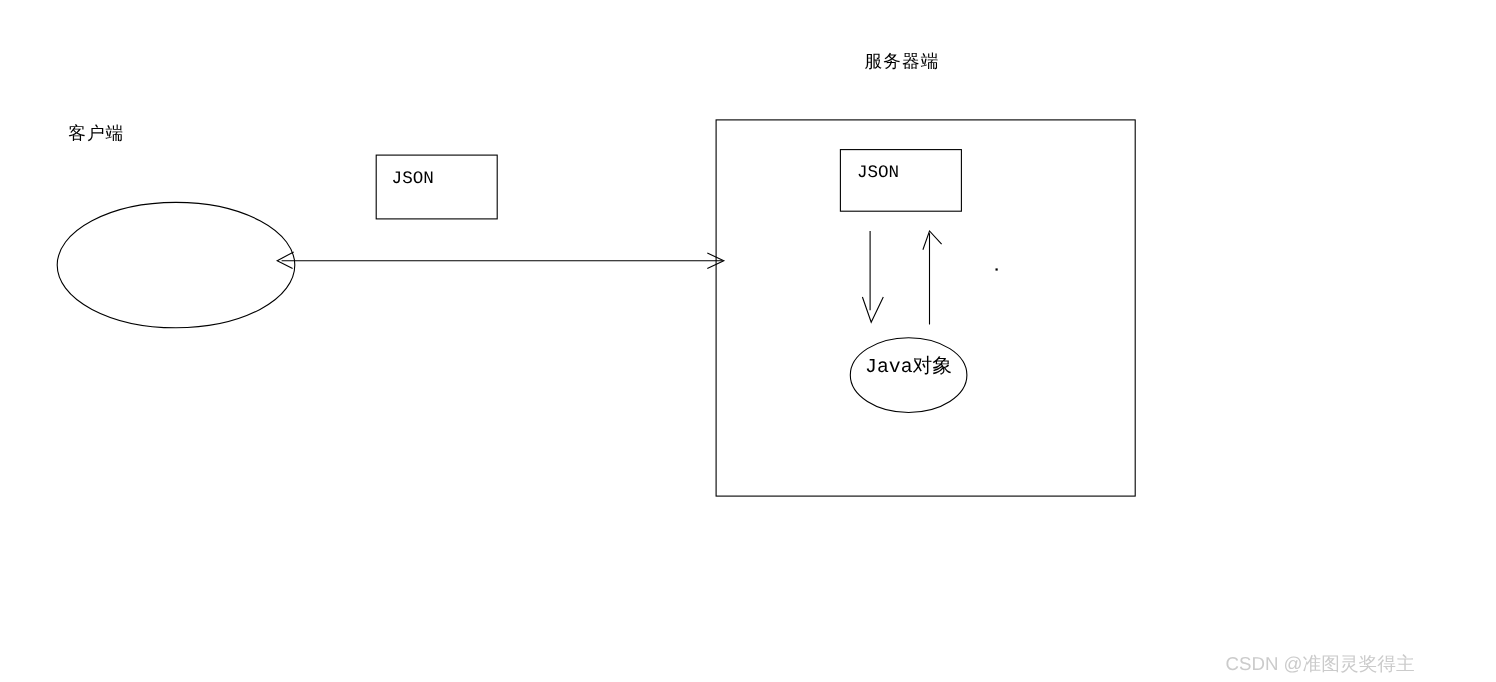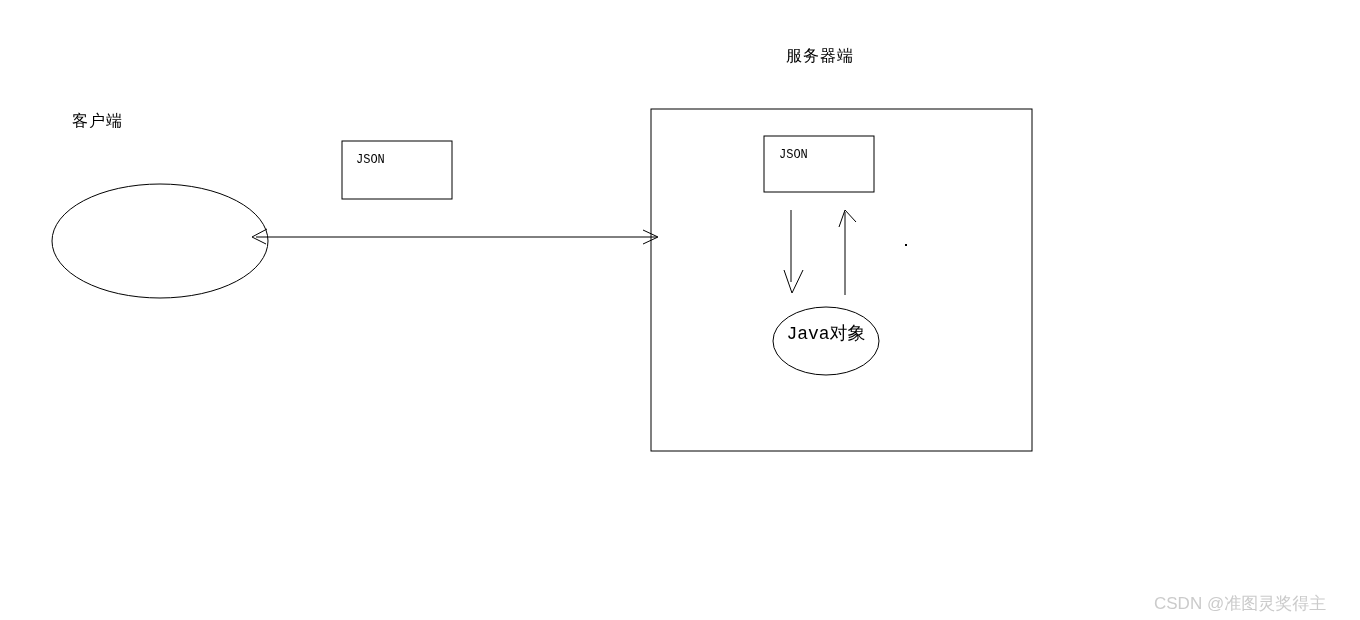--- a/index.html
+++ b/index.html
@@ -32,35 +32,35 @@
     line-height: 1;
   }
   .cjk-label {
     font-family: "DejaVu Sans", sans-serif;
     font-size: 16px;
     letter-spacing: 1px;
     text-align: right;
   }
   .mono-label {
     font-family: "Liberation Mono", "DejaVu Sans Mono", monospace;
-    font-size: 12px;
+    font-size: 16px;
   }
-  .client-label   { left: 72px;  top: 113px; }
+  .client-label   { left: 62px;  top: 113px; }
   .server-label   { left: 786px; top: 48px;  }
   .json-transfer-label { left: 356px; top: 154px; }
   .json-server-label   { left: 779px; top: 149px; }
   .java-object-label {
     left: 773px; top: 325px;
     width: 106px;
     text-align: center;
     font-size: 18px;
   }
   .watermark {
     position: absolute;
-    left: 1154px;
+    left: 1114px;
     top: 592px;
     font-family: "Liberation Sans", sans-serif;
     font-size: 17px;
     color: #cbcbcb;
     white-space: nowrap;
   }
 </style>
 </head>
 <body>
 

